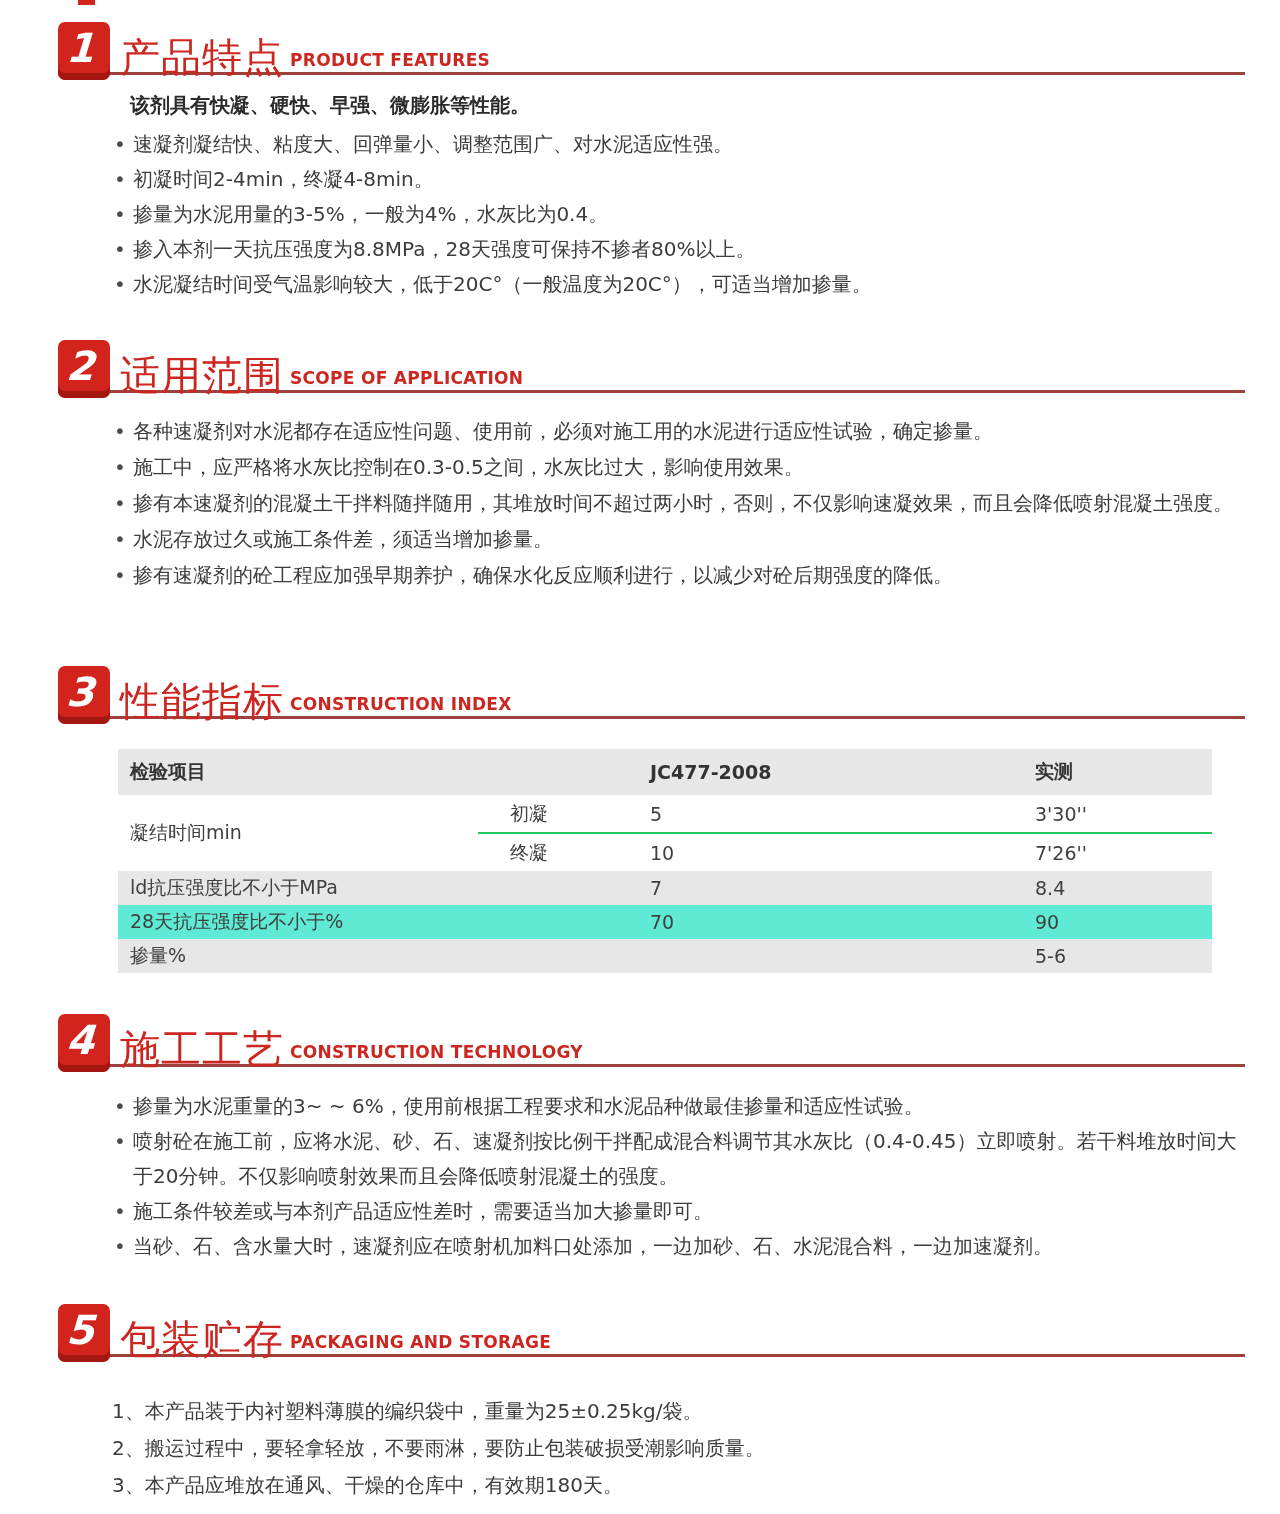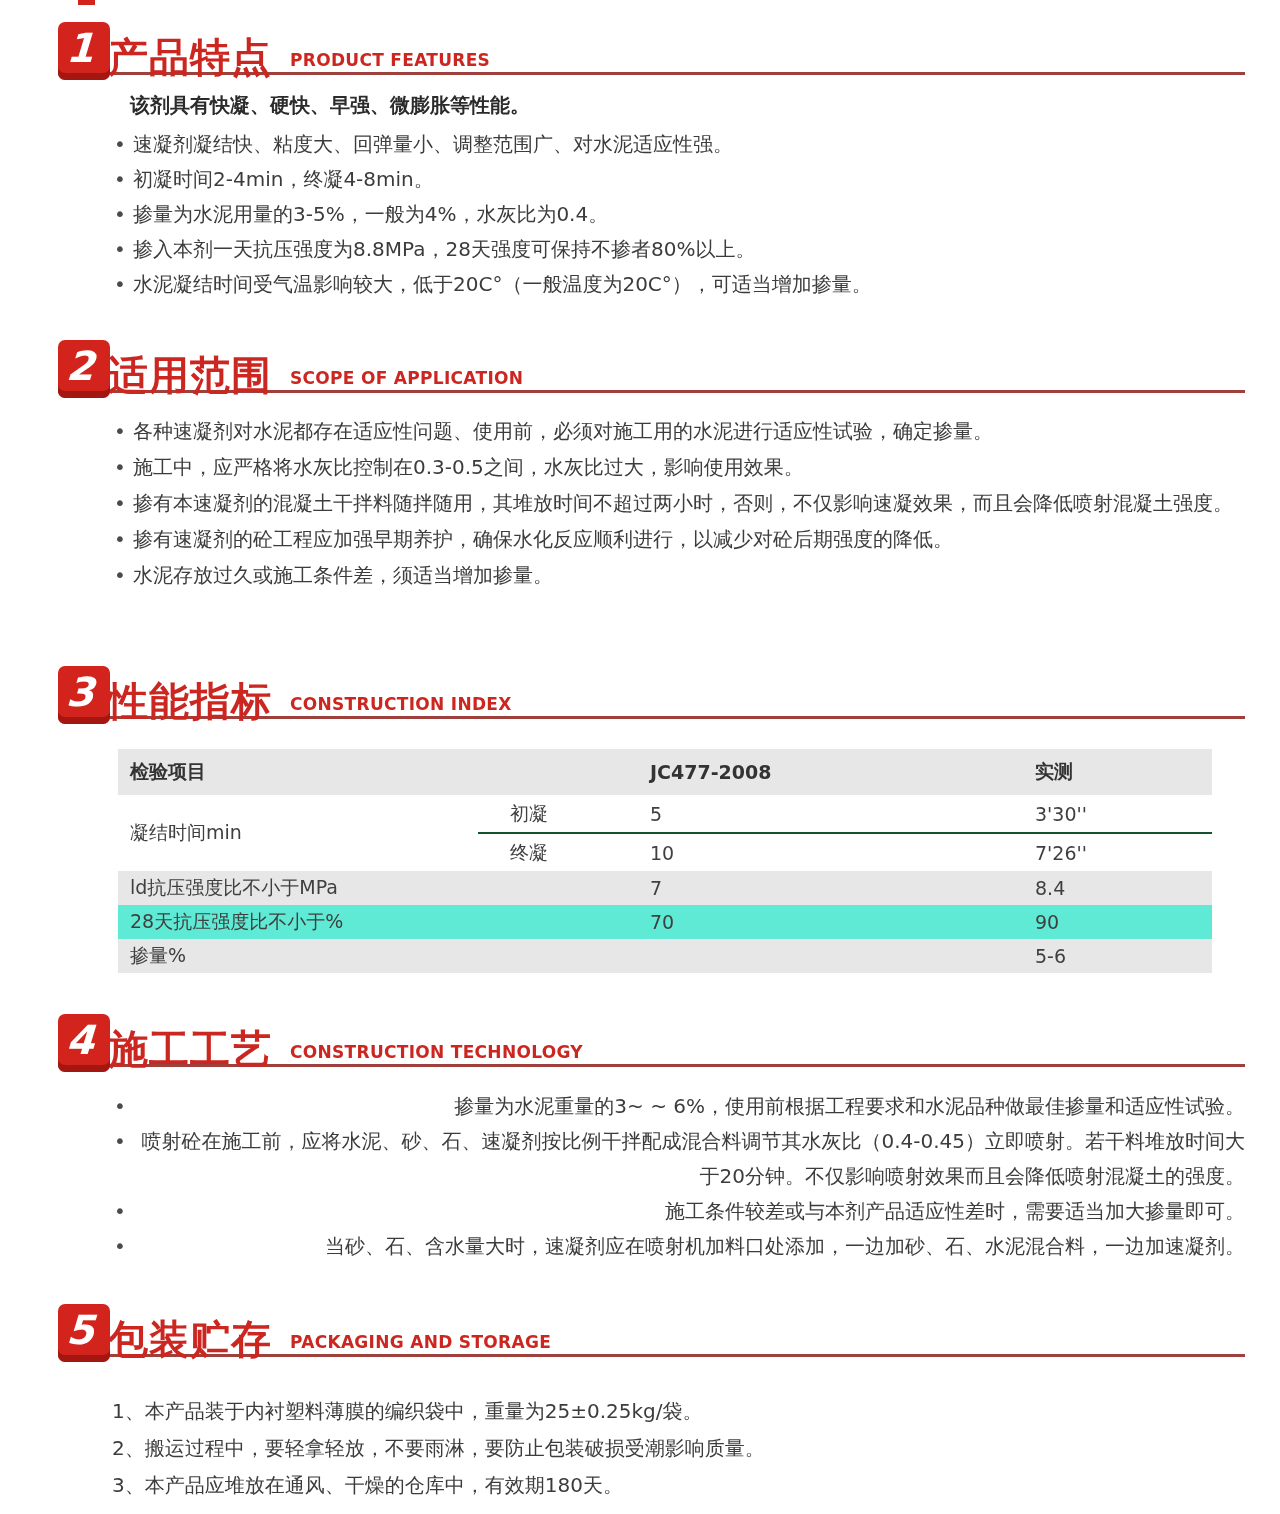--- a/index.html
+++ b/index.html
@@ -16,45 +16,45 @@
   .sec-header { margin:0 35px 0 58px; height:50px; border-bottom:3px solid #9e413c; position:relative; }
   .badge {
     position:absolute; left:0; top:0; width:52px; height:58px;
     background:#d2241c; border-radius:7px; color:#ffffff;
     font-size:40px; font-weight:700; font-style:italic;
     text-align:center; line-height:52px; z-index:2;
     box-shadow: inset 0 -7px 0 rgba(125,12,8,0.55);
   }
   .badge span { display:inline-block; transform:skewX(-6deg); }
   .sec-title {
-    position:absolute; left:50px; bottom:-5px; margin:0;
-    font-size:40px; font-weight:700; color:#cc2620; letter-spacing:1px; line-height:1;
+    position:absolute; left:62px; bottom:-5px; margin:0;
+    font-size:40px; font-weight:400; color:#cc2620; letter-spacing:1px; line-height:1;
   }
   .sec-subtitle { position:absolute; left:232px; bottom:2px; font-size:17px; font-weight:700; color:#cc2620; letter-spacing:0.3px; }
 
   .intro { margin:16px 35px 0 130px; font-weight:700; font-size:20px; color:#2b2b2b; line-height:28px; }
 
   ul.bullets { list-style:none; margin:8px 35px 0 112px; padding:0; }
   ul.bullets li { position:relative; padding-left:21px; font-size:20px; line-height:35px; color:#3c3c3c; }
   ul.bullets li::before { content:"•"; position:absolute; left:2px; top:0; color:#4a4a4a; }
   #s2 ul.bullets { margin-top:20px; }
   #s2 ul.bullets li { line-height:36px; }
-  #s4 ul.bullets { margin-top:22px;text-align:right; }
+  #s4 ul.bullets { margin-top:22px; }
 
   table.perf { border-collapse:collapse; table-layout:fixed; margin:30px 0 0 118px; width:1094px; font-size:19px; color:#3f3f3f; }
   table.perf col.c1{width:360px} table.perf col.c2{width:172px} table.perf col.c3{width:272px} table.perf col.c4{width:290px}
   table.perf th, table.perf td { font-weight:400; text-align:left; padding:0; }
   table.perf thead tr { background:#e7e7e7; height:46px; }
   table.perf thead th { font-weight:700; color:#333333; }
   .cell-c1 { padding-left:12px !important; }
   .cell-c2 { padding-left:32px !important; }
   .cell-c3 { text-align:right; }
   .cell-c4 { padding-left:113px !important; }
   tr.row-initial, tr.row-final { height:38px; background:#ffffff; }
-  tr.row-final td { border-top:2px solid #14532d; }
+  tr.row-final td { border-top:2px solid #22c55e; }
   tr.row-gray { background:#e7e7e7; height:34px; }
   tr.row-white { background:#5eead4; height:34px; }
 
   .numlist { margin:36px 35px 0 112px; }
   .numlist .numitem { font-size:20px; line-height:37px; color:#3c3c3c; }
 </style>
 </head>
 <body>
 
 <div class="top-mark"></div>
@@ -78,22 +78,22 @@
 <div class="section" id="s2">
   <div class="sec-header">
     <div class="badge"><span>2</span></div>
     <h2 class="sec-title">适用范围</h2>
     <span class="sec-subtitle">SCOPE OF APPLICATION</span>
   </div>
   <ul class="bullets">
     <li>各种速凝剂对水泥都存在适应性问题、使用前，必须对施工用的水泥进行适应性试验，确定掺量。</li>
     <li>施工中，应严格将水灰比控制在0.3-0.5之间，水灰比过大，影响使用效果。</li>
     <li>掺有本速凝剂的混凝土干拌料随拌随用，其堆放时间不超过两小时，否则，不仅影响速凝效果，而且会降低喷射混凝土强度。</li>
+    <li>水泥存放过久或施工条件差，须适当增加掺量。</li>
     <li>掺有速凝剂的砼工程应加强早期养护，确保水化反应顺利进行，以减少对砼后期强度的降低。</li>
-    <li>水泥存放过久或施工条件差，须适当增加掺量。</li>
   </ul>
 </div>
 
 <div class="section" id="s3">
   <div class="sec-header">
     <div class="badge"><span>3</span></div>
     <h2 class="sec-title">性能指标</h2>
     <span class="sec-subtitle">CONSTRUCTION INDEX</span>
   </div>
   <table class="perf">

